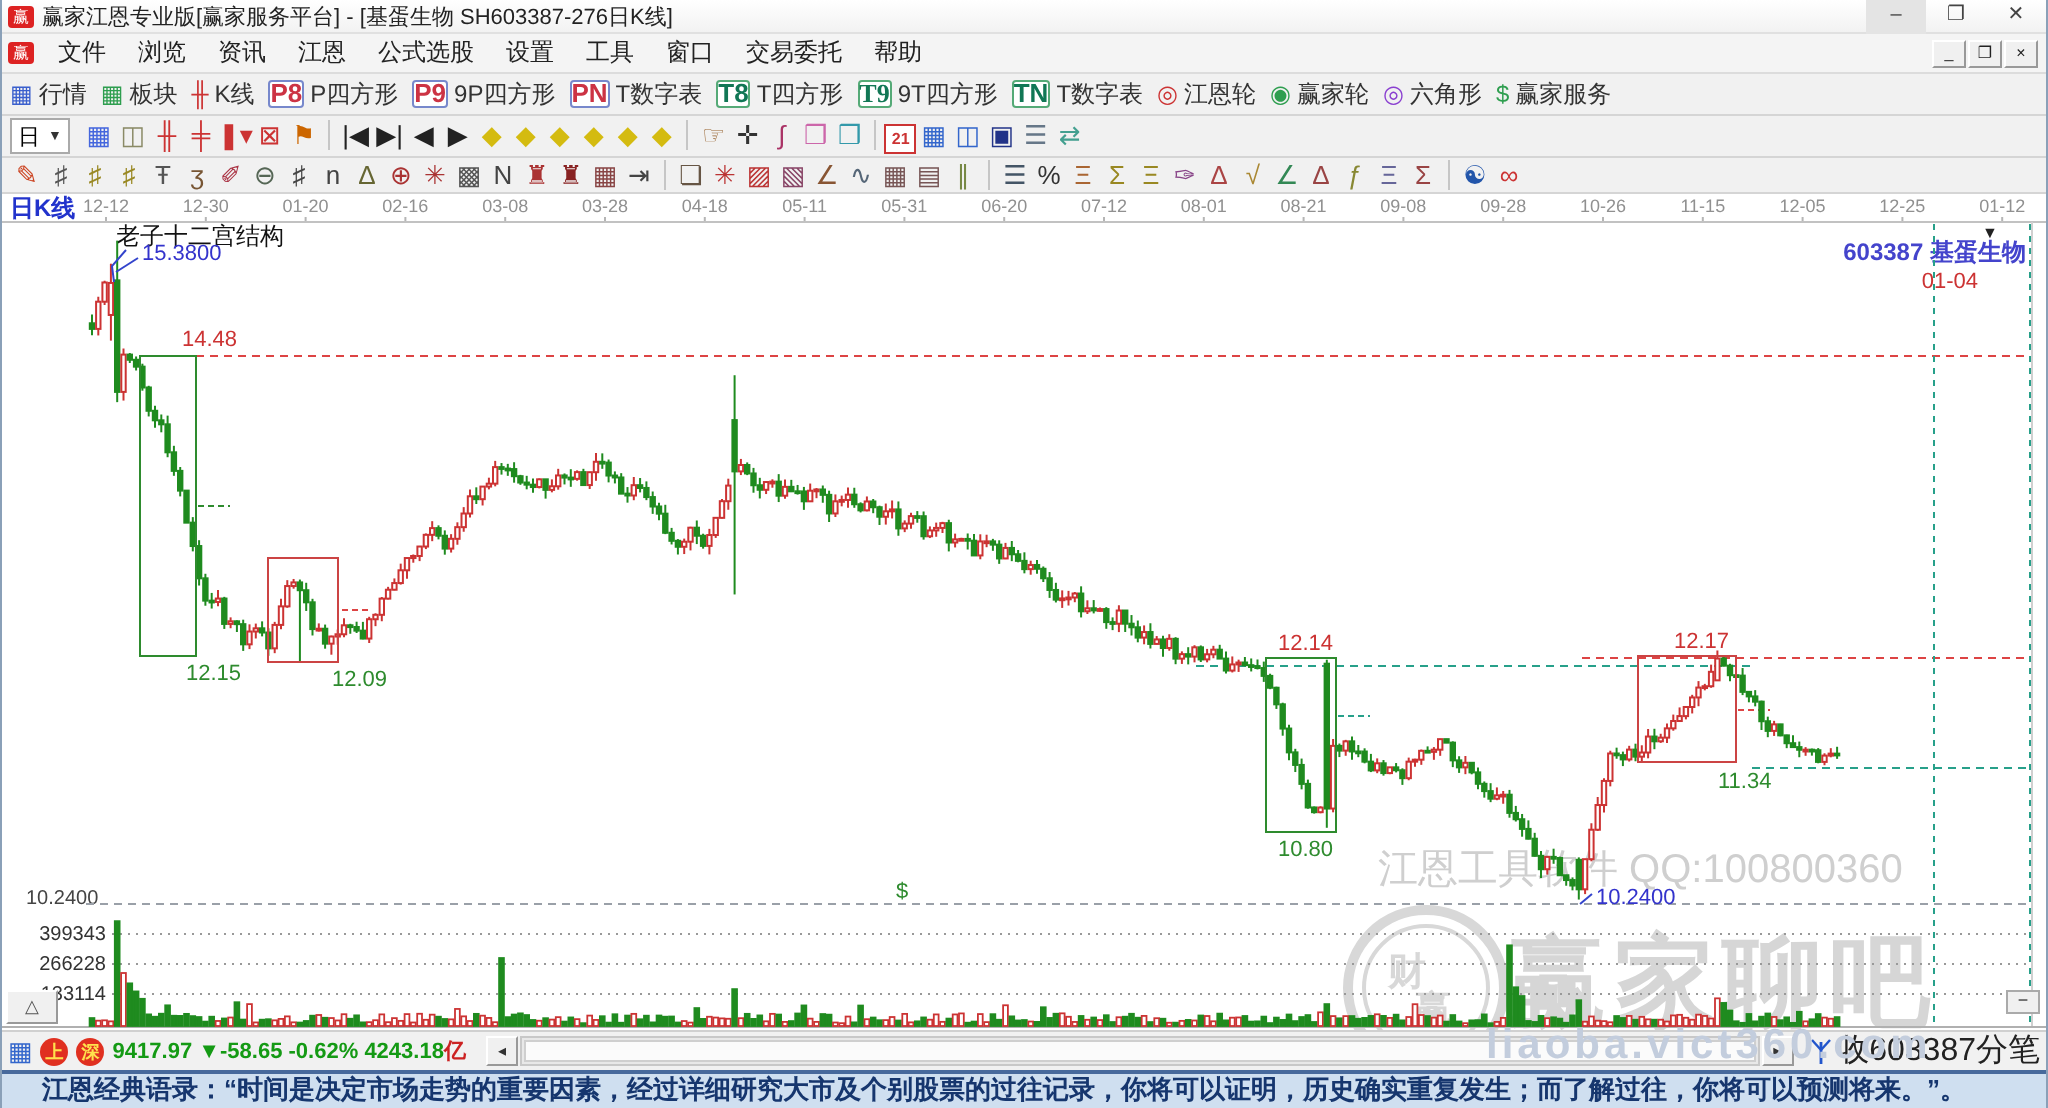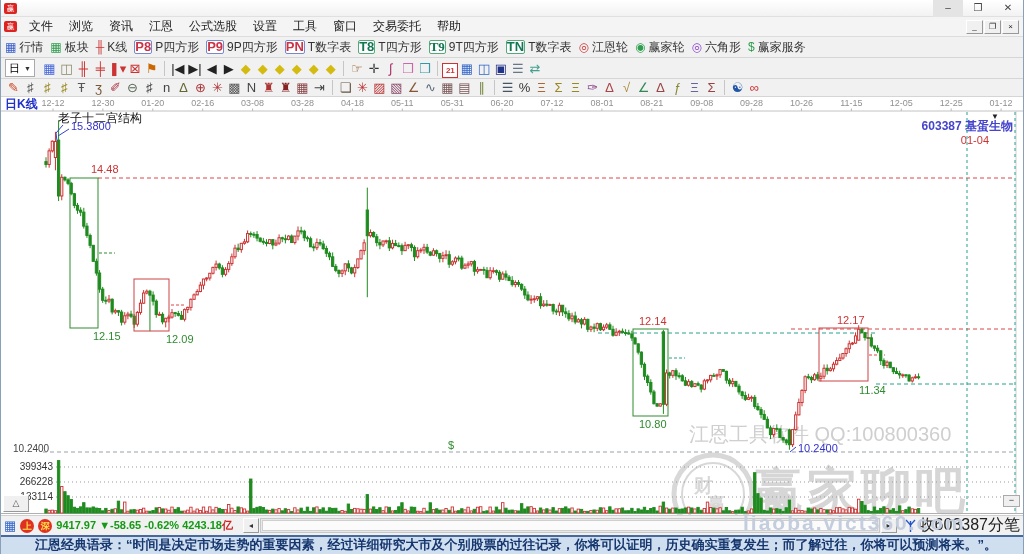--- a/index.html
+++ b/index.html
@@ -56,29 +56,30 @@
   .sbtn{width:16px;height:15px;background:#f0f0f0;border:1px solid #999;border-top-color:#fff;border-left-color:#fff;
      text-align:center;font-size:8px;line-height:13px;color:#333;box-sizing:border-box;flex:0 0 auto;}
   #strack{flex:1 1 auto;height:15px;background:#e8e8e8;border:1px solid #c8c8c8;margin:0 1px;position:relative;box-sizing:border-box;}
   #sthumb{position:absolute;left:1px;top:1px;right:1px;bottom:1px;background:#fbfbfb;border:1px solid #cfcfcf;}
   #tickLabel{display:flex;align-items:center;margin-left:8px;white-space:nowrap;color:#222;font-size:16px;}
   #tickLabel svg{margin-right:3px;}
   #wm-url{position:absolute;left:742px;top:511px;font-size:21px;color:#c3cddd;letter-spacing:2px;z-index:6;
      pointer-events:none;font-weight:bold;}
   
   #quotebar{position:absolute;left:0;top:535px;width:100%;height:19px;background:#cfdff0;border-top:2px solid #47699c;
-     box-sizing:border-box;font-size:13px;font-weight:bold;color:#16366e;line-height:16px;padding-left:34px;white-space:nowrap;overflow:hidden;}
+     box-sizing:border-box;font-size:13px;font-weight:bold;color:#16366e;line-height:16px;padding-left:20px;white-space:nowrap;overflow:hidden;}
 </style>
 </head>
 <body>
 
 <div id="app">
 
   <div id="titlebar">
     <span class="applogo">赢</span>
+    <span>赢家江恩专业版[赢家服务平台] - [基蛋生物  SH603387-276日K线]</span>
     <span class="wbtns">
       <span class="wbtn min">–</span>
       <span class="wbtn">❐</span>
       <span class="wbtn">✕</span>
     </span>
   </div>
 
   <div id="menubar">
     <span class="applogo">赢</span>
     <span id="menuitems"><span class="menu-item">文件</span><span class="menu-item">浏览</span><span class="menu-item">资讯</span><span class="menu-item">江恩</span><span class="menu-item">公式选股</span><span class="menu-item">设置</span><span class="menu-item">工具</span><span class="menu-item">窗口</span><span class="menu-item">交易委托</span><span class="menu-item">帮助</span></span>

